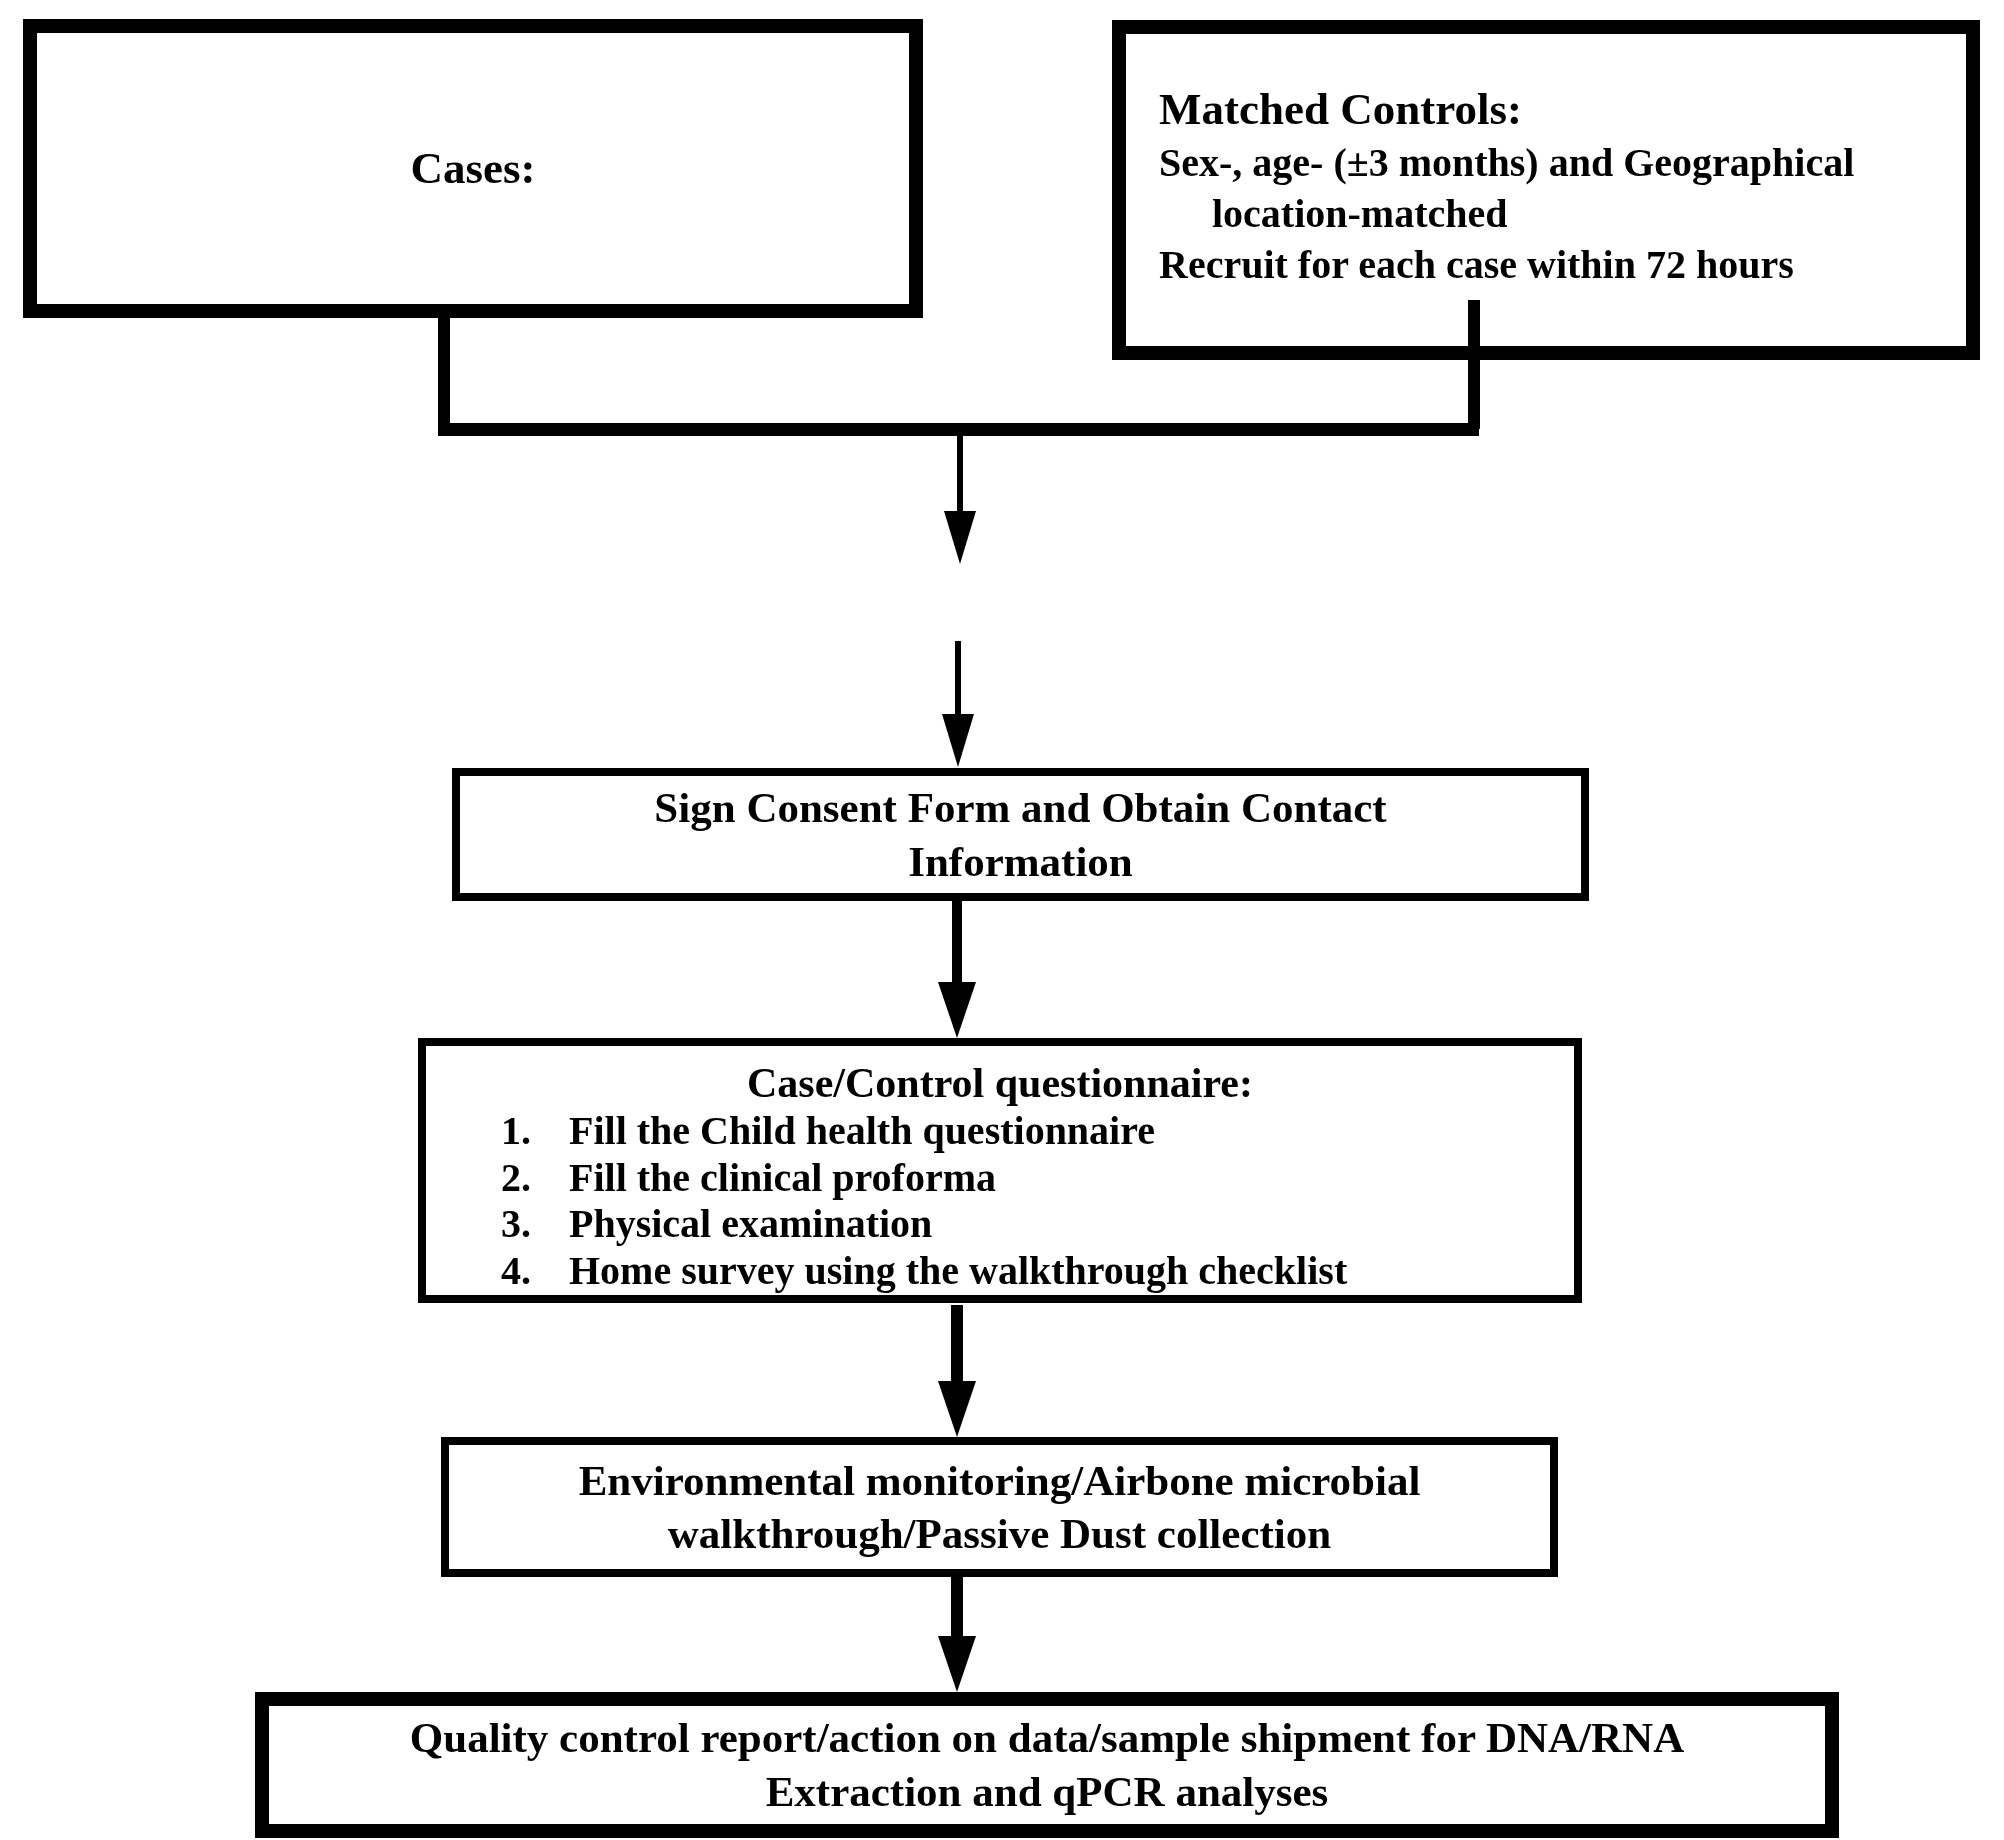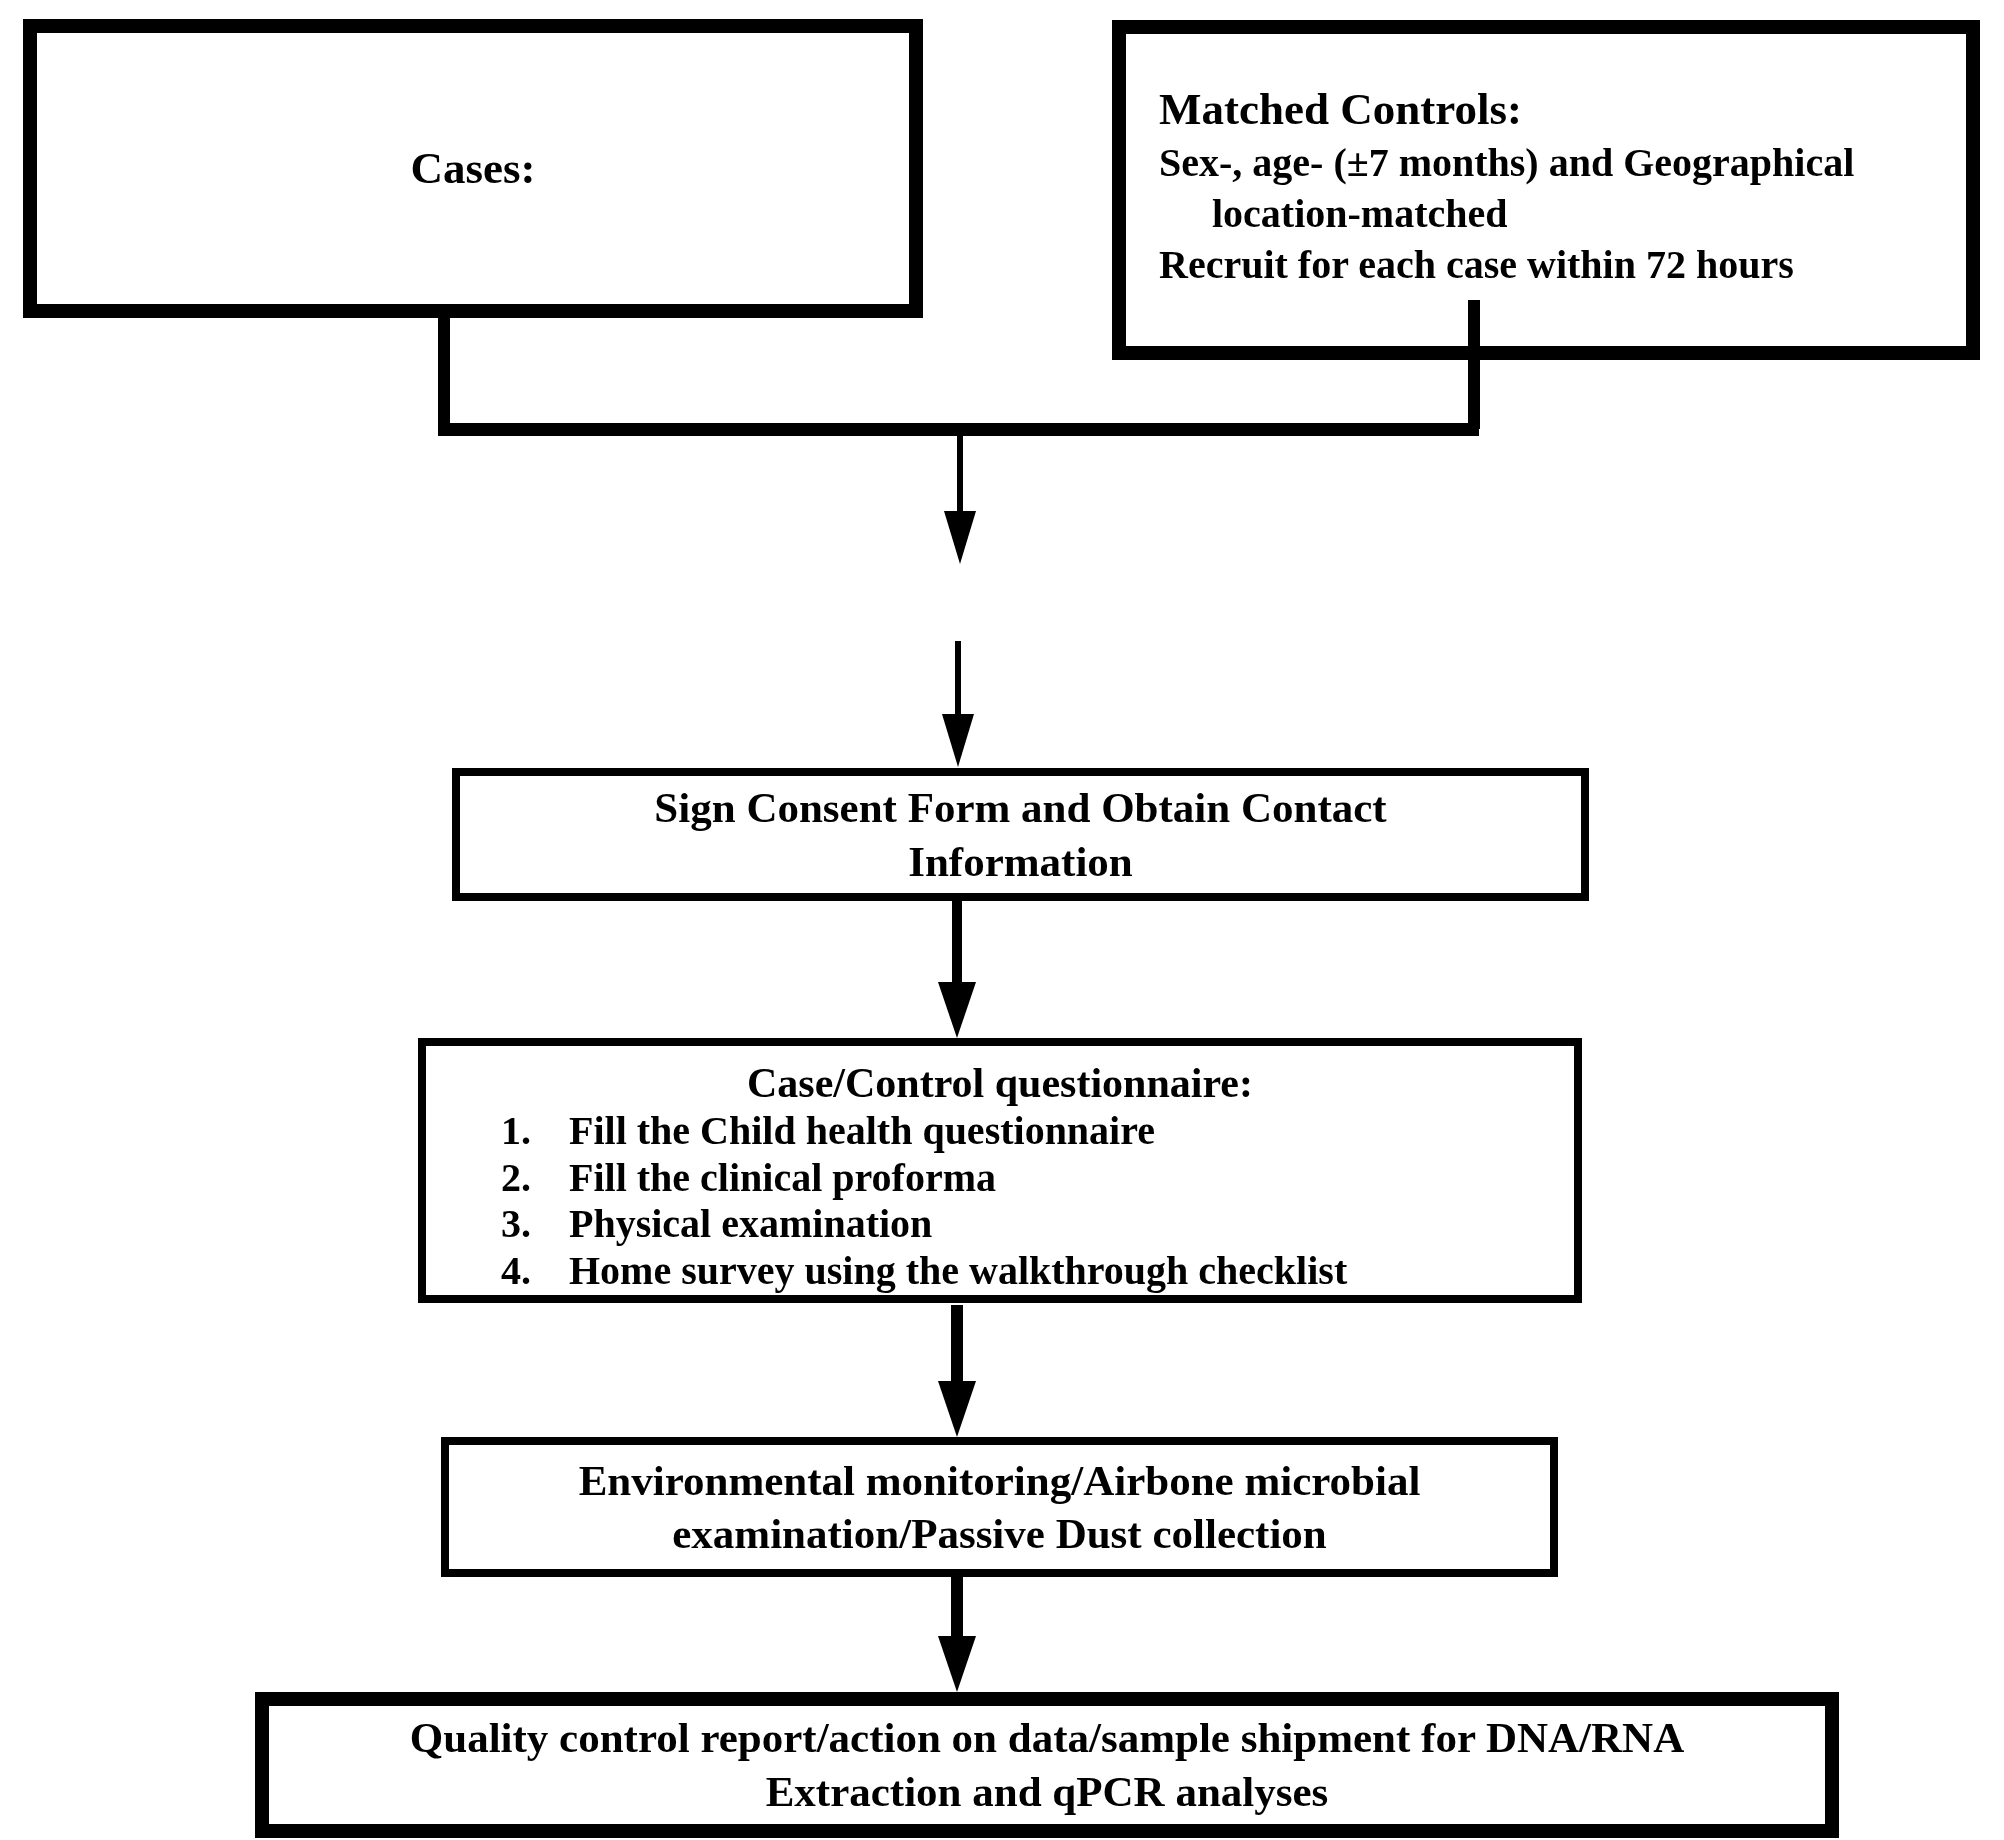--- a/index.html
+++ b/index.html
@@ -106,21 +106,21 @@
 <body>
 
 <div id="canvas">
 
   <div class="node box-cases center-col">
     <div class="node-title">Cases:</div>
   </div>
 
   <div class="node box-controls">
     <div class="node-title">Matched Controls:</div>
-    <div>Sex-, age- (±7 months) and Geographical</div>
+    <div>Sex-, age- (±3 months) and Geographical</div>
     <div class="indent-line">location-matched</div>
     <div>Recruit for each case within 72 hours</div>
   </div>
 
   <div class="line leg-left"></div>
   <div class="line leg-right"></div>
   <div class="line joiner-bar"></div>
 
   <div class="line shaft-1"></div>
   <div class="ah ah-sm ah-1"></div>
@@ -155,21 +155,21 @@
       <span class="quest-num">4.</span>
       <span>Home survey using the walkthrough checklist</span>
     </div>
   </div>
 
   <div class="line shaft-4"></div>
   <div class="ah ah-lg ah-4"></div>
 
   <div class="node box-env center-col">
     <div>Environmental monitoring/Airbone microbial</div>
-    <div>examination/Passive Dust collection</div>
+    <div>walkthrough/Passive Dust collection</div>
   </div>
 
   <div class="line shaft-5"></div>
   <div class="ah ah-lg ah-5"></div>
 
   <div class="node box-quality center-col">
     <div>Quality control report/action on data/sample shipment for DNA/RNA</div>
     <div>Extraction and qPCR analyses</div>
   </div>
 

